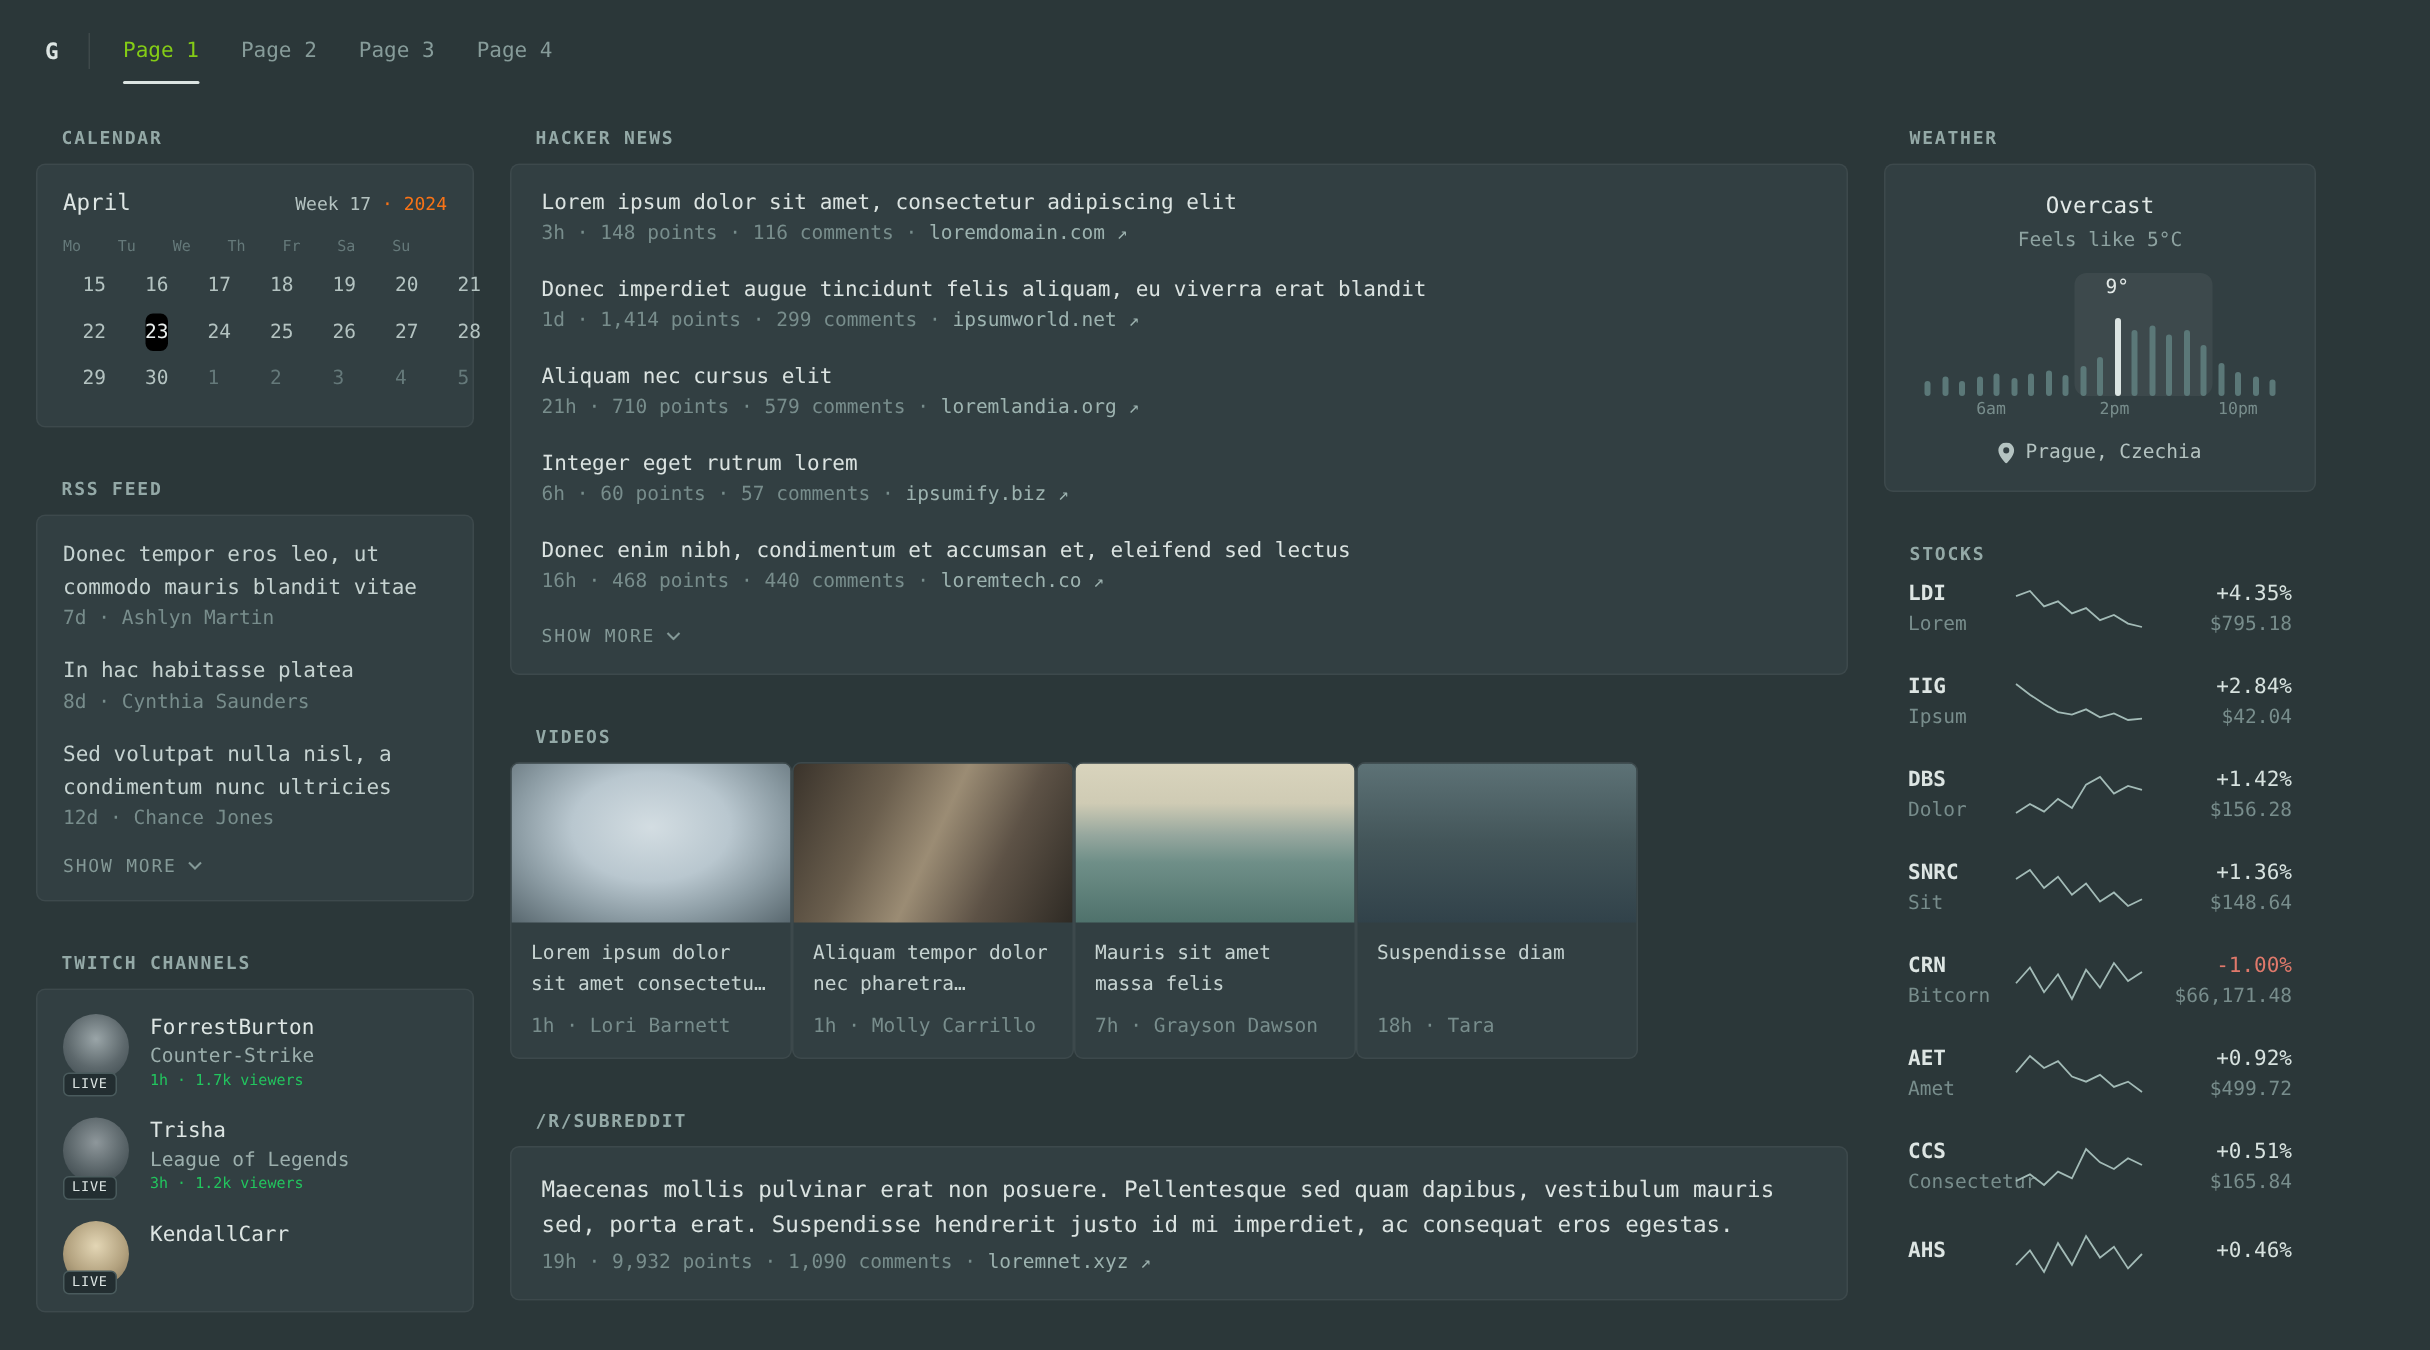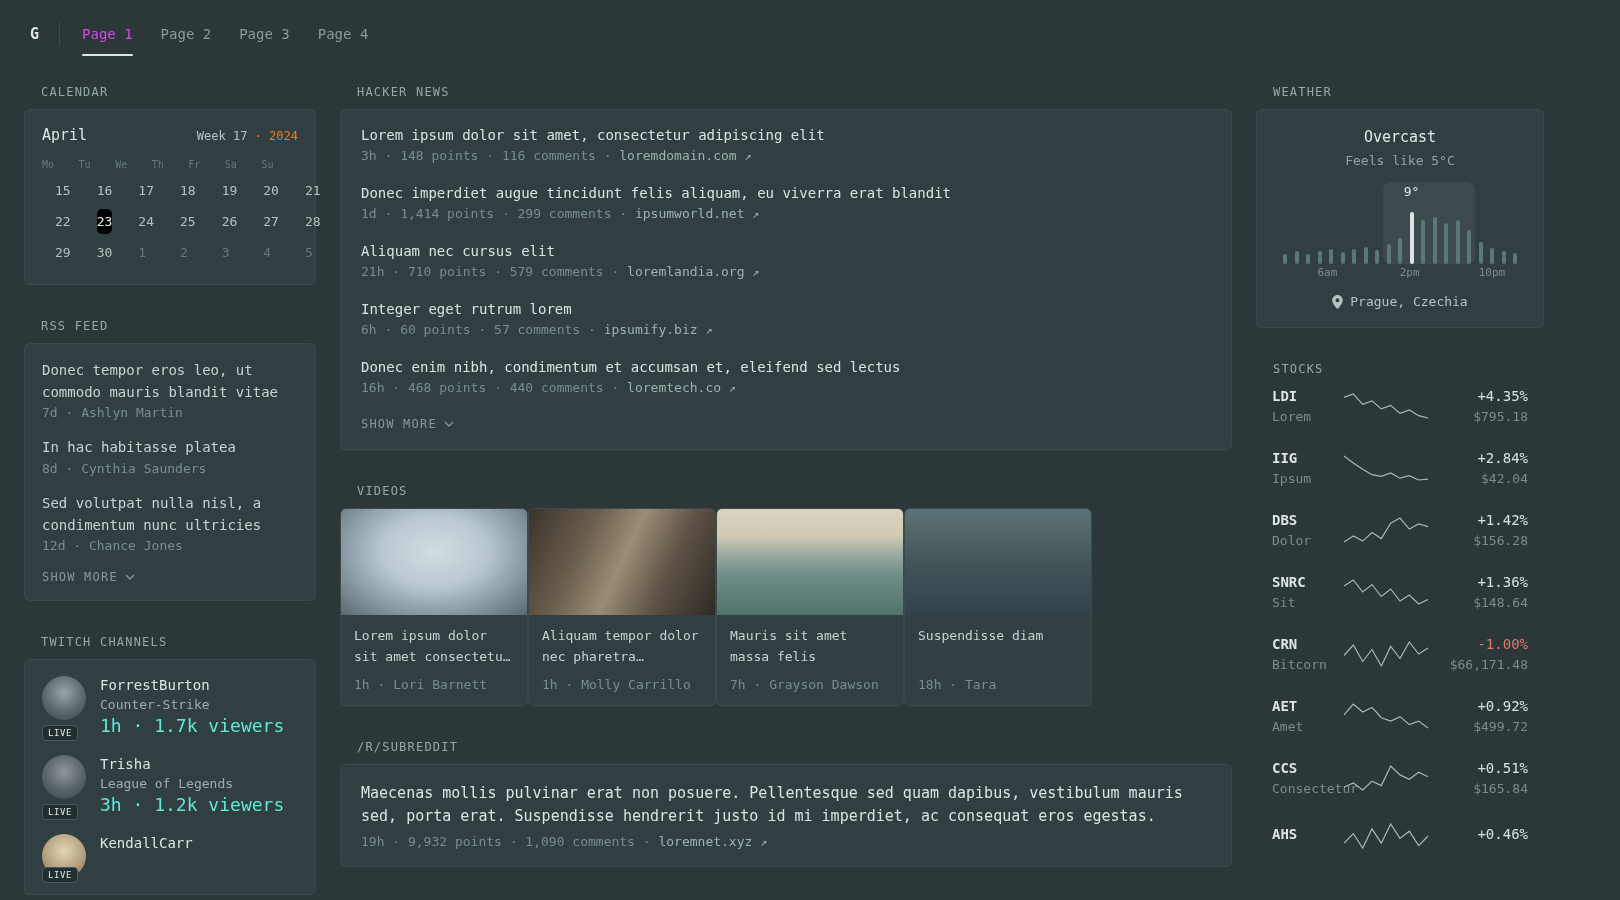--- a/index.html
+++ b/index.html
@@ -6,26 +6,26 @@
   html,body{width:1620px;height:900px;overflow:hidden;background:#2b3739}
   body{font-family:"DejaVu Sans Mono","Liberation Mono",monospace;color:#c6d3d1;font-size:14px}
   a{text-decoration:none;color:inherit;cursor:pointer}
 
   
   .topnav{height:68px;display:flex;align-items:center;padding:0 24px}
   .logo{font-size:15px;font-weight:700;color:#dde5e3;padding:0 6px;cursor:pointer}
   .nav-sep{width:1px;height:24px;background:rgba(255,255,255,.09);margin:0 22px 0 14px}
   .tabs{display:flex;gap:28px;align-items:center}
   .tab{font-size:14px;color:#879c9a;position:relative;padding:4px 0}
-  .tab.active{color:#d946ef}
+  .tab.active{color:#84cc16}
   .tab.active::after{content:"";position:absolute;left:0;right:0;bottom:-10px;height:2px;border-radius:2px;background:#dbe4e2}
 
   .layout{display:grid;grid-template-columns:292px 1fr 288px;column-gap:24px;padding:17px 76px 0 24px;align-items:start}
   .widget{margin-bottom:34px}
-  .widget-label{font-size:12px;font-weight:400;letter-spacing:.1em;color:#94a9a7;margin:0 0 10px 17px;text-transform:uppercase}
+  .widget-label{font-size:12px;font-weight:700;letter-spacing:.1em;color:#94a9a7;margin:0 0 10px 17px;text-transform:uppercase}
   .card{background:#323f42;border:1px solid rgba(255,255,255,.055);border-radius:6px;padding:16px 17px}
 
   
   .cal-head{display:flex;justify-content:space-between;align-items:baseline;margin-bottom:10px}
   .cal-month{font-size:15px;color:#dde5e3}
   .cal-week{font-size:12px;color:#b4c3c1}
   .cal-week .cal-year{color:#f97316}
   .cal-grid{display:grid;grid-template-columns:repeat(7,1fr);text-align:left}
   .cal-dow{font-size:10px;color:#65797a;padding:5px 0}
   .cal-day{font-size:13px;color:#b4c3c1;height:25px;line-height:25px;margin:3px 13px;border-radius:5px}
@@ -43,21 +43,21 @@
   .channel{display:flex;gap:14px;margin-bottom:19px}
   .channel:last-child{margin-bottom:0}
   .avatar-wrap{position:relative;width:44px;flex-shrink:0}
   .avatar{width:44px;height:44px;border-radius:50%}
   .av-1{background:radial-gradient(circle at 50% 38%,#9aa5a8 0%,#5d686c 55%,#39454a 100%)}
   .av-2{background:radial-gradient(circle at 50% 38%,#8e979b 0%,#596468 55%,#343f44 100%)}
   .av-3{background:radial-gradient(circle at 50% 38%,#e3d6b5 0%,#b3a27f 55%,#7a6c52 100%)}
   .live-badge{position:absolute;left:0;bottom:-5px;background:#232e31;border:1px solid #4a5b5d;border-radius:4px;font-size:9px;letter-spacing:.06em;color:#dde5e3;padding:2px 5px}
   .channel-name{font-size:14px;color:#dde5e3;margin:1px 0 4px;cursor:pointer}
   .channel-game{font-size:13px;color:#9cafad;margin-bottom:3px}
-  .channel-meta{font-size:18px;color:#5eead4}
+  .channel-meta{font-size:10px;color:#22c55e}
 
   
   .hn-card{padding:17px 20px 8px}
   .hn-item{margin-bottom:22px}
   .hn-title{font-size:14px;color:#dbe3e1;cursor:pointer}
   .hn-meta{font-size:13px;color:#788d8c;margin-top:5px}
   .domain{color:#9db3b0}
   .ext-arrow{color:#9db3b0;font-size:12px}
   .hn-card .show-more{margin:0 0 10px}
 

